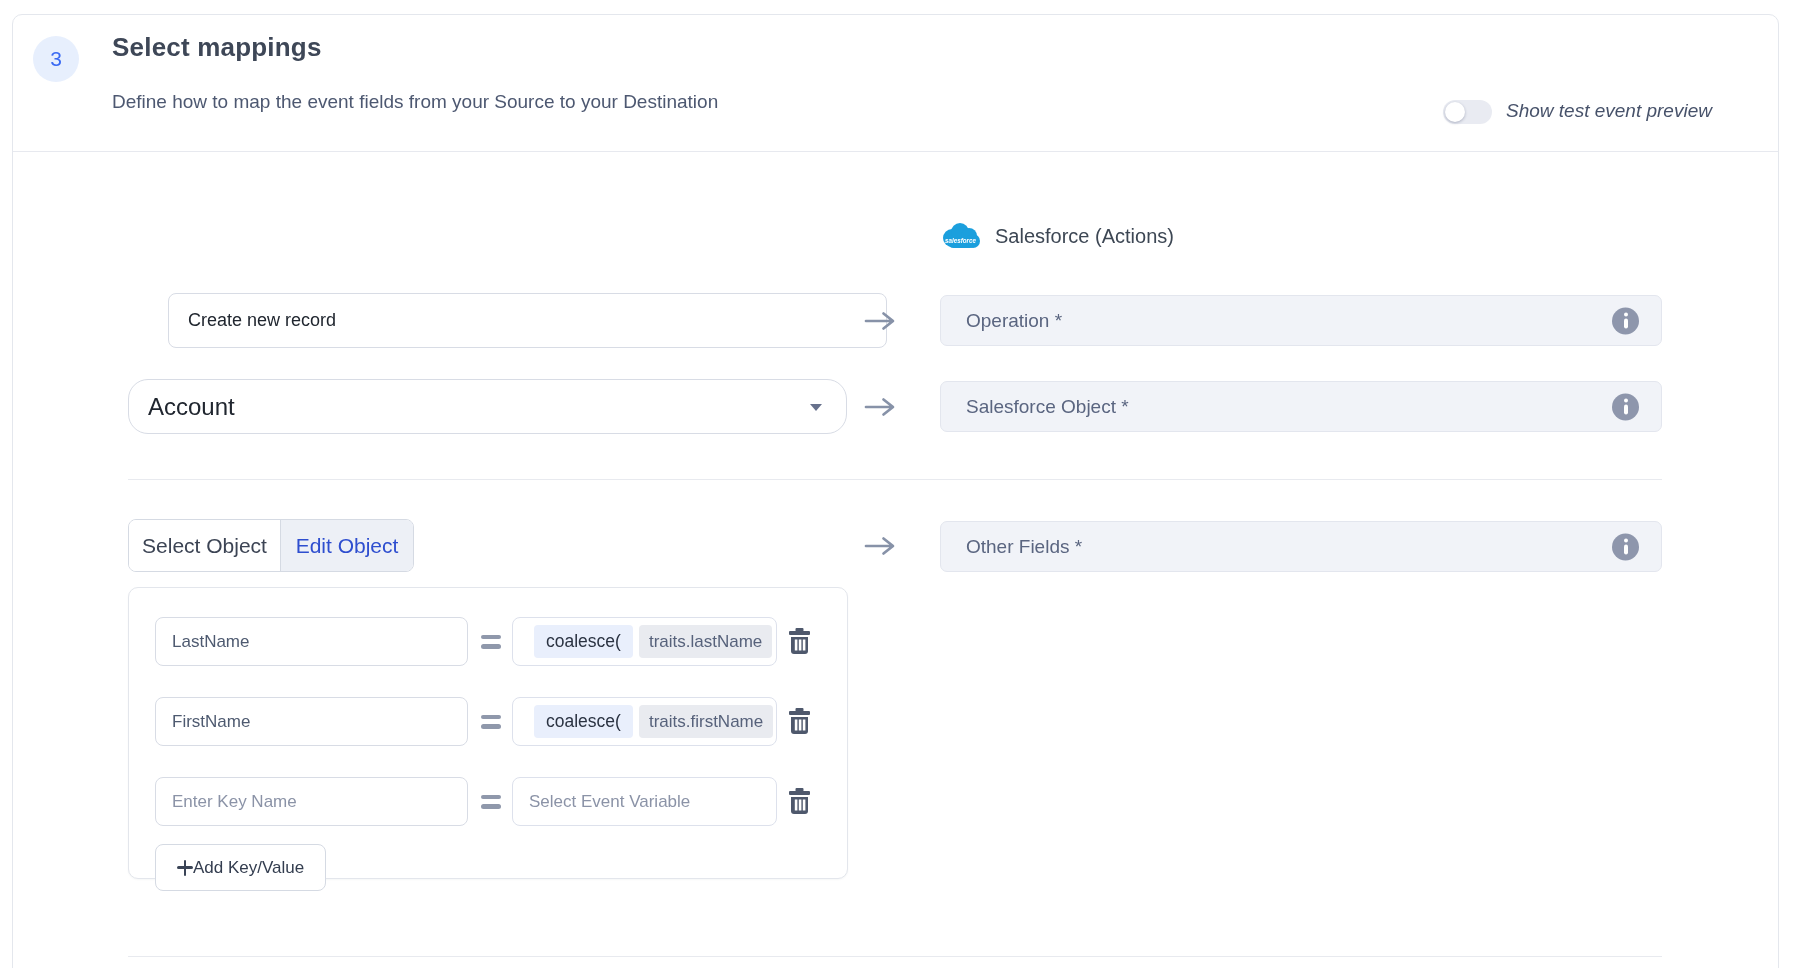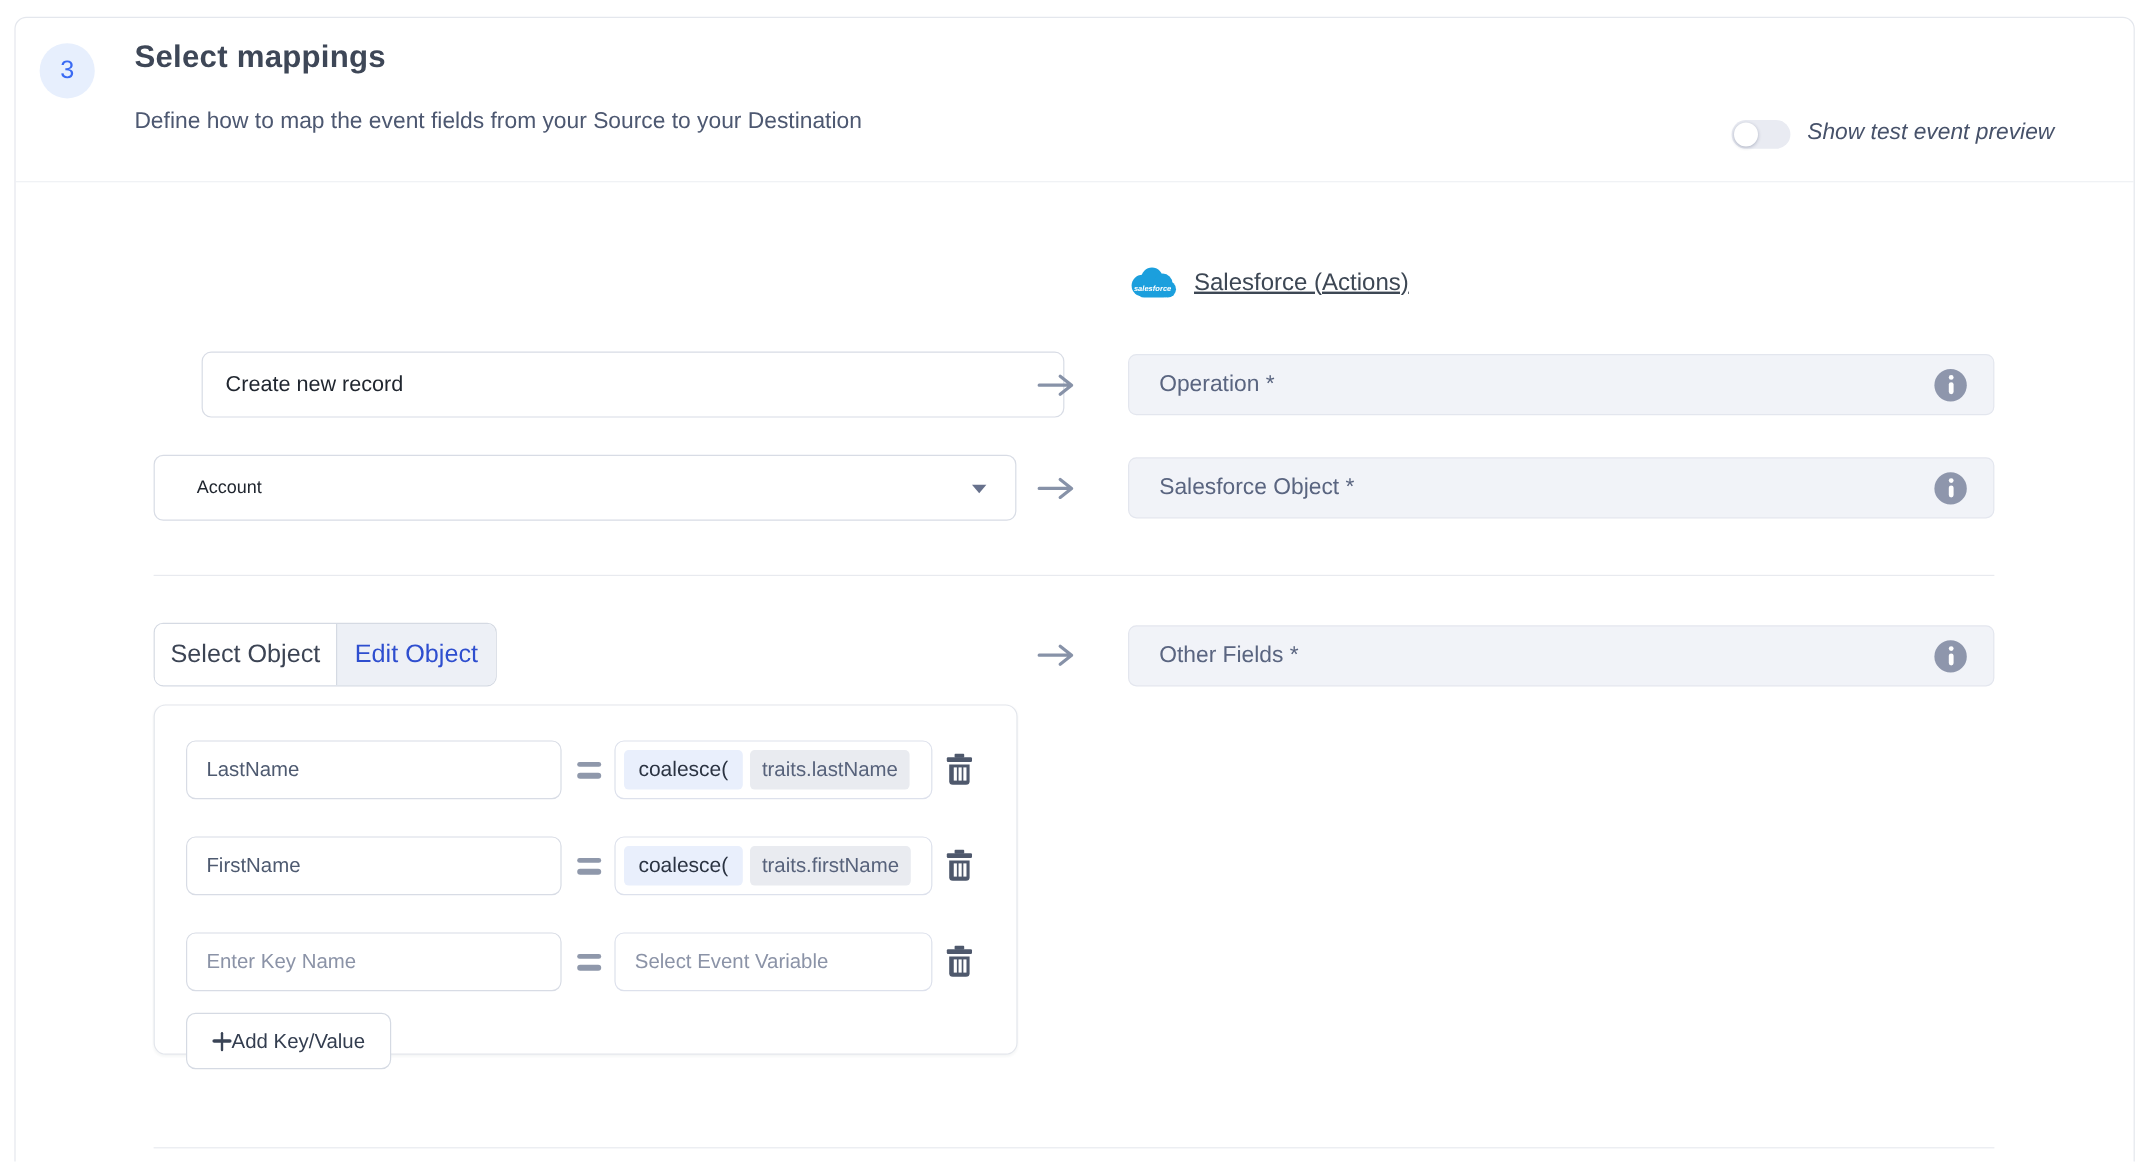--- a/index.html
+++ b/index.html
@@ -23,28 +23,28 @@
   .toggle { position:absolute; left:1443px; top:100px; width:49px; height:24px;
             border-radius:13px; background:#e9ebf2; cursor:pointer; }
   .toggle-knob { position:absolute; left:2px; top:2px; width:20px; height:20px;
                  border-radius:50%; background:#fff; box-shadow:0 1px 3px rgba(25,39,78,.3); }
   .toggle-label { position:absolute; left:1506px; top:99px; font-size:19px; color:#47526a;
                   line-height:24px;font-style:italic; }
 
   
   .sf-header { position:absolute; left:939px; top:216px; height:40px;
                display:flex; align-items:center; gap:14px; }
-  .sf-name { font-size:20px; color:#3d4754;text-decoration:underline; }
+  .sf-name { font-size:20px; color:#3d4754; }
 
   
   .src-input { position:absolute; left:128px; width:719px; height:55px; background:#fff;
                border:1px solid #d8dce5; border-radius:8px; padding:0 19px; font-size:18px;
                color:#20262f; font-family:"Liberation Sans", sans-serif; outline:none; }
   .src-select { position:absolute; left:128px; width:719px; height:55px; background:#fff;
-                border:1px solid #d8dce5; border-radius:8px; padding:0 35px; font-size:15px;
+                border:1px solid #d8dce5; border-radius:20px; padding:0 19px; font-size:24px;
                 color:#20262f; display:flex; align-items:center; cursor:pointer; }
   .chevron-down { position:absolute; right:24px; top:50%; margin-top:-3px; width:0; height:0;
                   border-left:6px solid transparent; border-right:6px solid transparent;
                   border-top:7px solid #67718c; }
   .arrow-cell { position:absolute; left:852px; width:56px; display:flex;
                 align-items:center; justify-content:center; }
   .dest-field { position:absolute; left:940px; width:722px; height:51px; background:#f1f3f8;
                 border:1px solid #e3e6ee; border-radius:7px; display:flex; align-items:center;
                 padding:0 25px; font-size:19px; color:#5a6580; }
   .info-icon { position:absolute; right:22px; top:50%; transform:translateY(-50%);
@@ -72,21 +72,21 @@
   .kv-row { position:absolute; left:26px; display:flex; align-items:center; }
   .kv-key { width:313px; height:49px; border:1px solid #d8dce5; border-radius:8px;
             padding:0 16px; font-size:17px; color:#4e5a70; background:#fff; outline:none;
             font-family:"Liberation Sans", sans-serif; }
   .kv-key::placeholder { color:#8b93a7; opacity:1; }
   .eq-icon { width:20px; height:14px; position:relative; margin-left:13px; flex:0 0 auto; }
   .eq-icon::before, .eq-icon::after { content:""; position:absolute; left:0; width:20px;
             height:4.5px; background:#8f98ab; border-radius:2.5px; }
   .eq-icon::before { top:0; } .eq-icon::after { bottom:0; }
   .kv-value { margin-left:11px; width:265px; height:49px; border:1px solid #dde1ec;
-              border-radius:8px; display:flex; align-items:center; gap:6px; padding-left:7px;
+              border-radius:8px; display:flex; align-items:center; gap:6px; padding-left:21px;
               overflow:hidden; white-space:nowrap; cursor:pointer; background:#fff; }
   .kv-value.placeholder { padding-left:16px; font-size:17px; color:#8b93a7; }
   .chip { height:33px; display:flex; align-items:center; border-radius:4px; flex:0 0 auto; }
   .chip-fn { background:#e9effc; color:#2b3342; font-size:17.5px; padding:0 12px; }
   .chip-var { background:#e9ebf0; color:#57627b; font-size:17px; padding:0 10px; }
   .trash-btn { margin-left:11px; width:23px; height:27px; cursor:pointer; flex:0 0 auto;
                background:none; border:none; padding:0; }
 
   .add-btn { position:absolute; left:26px; top:256px; height:47px; display:flex;
              align-items:center; padding:0 21px; background:#fff;

